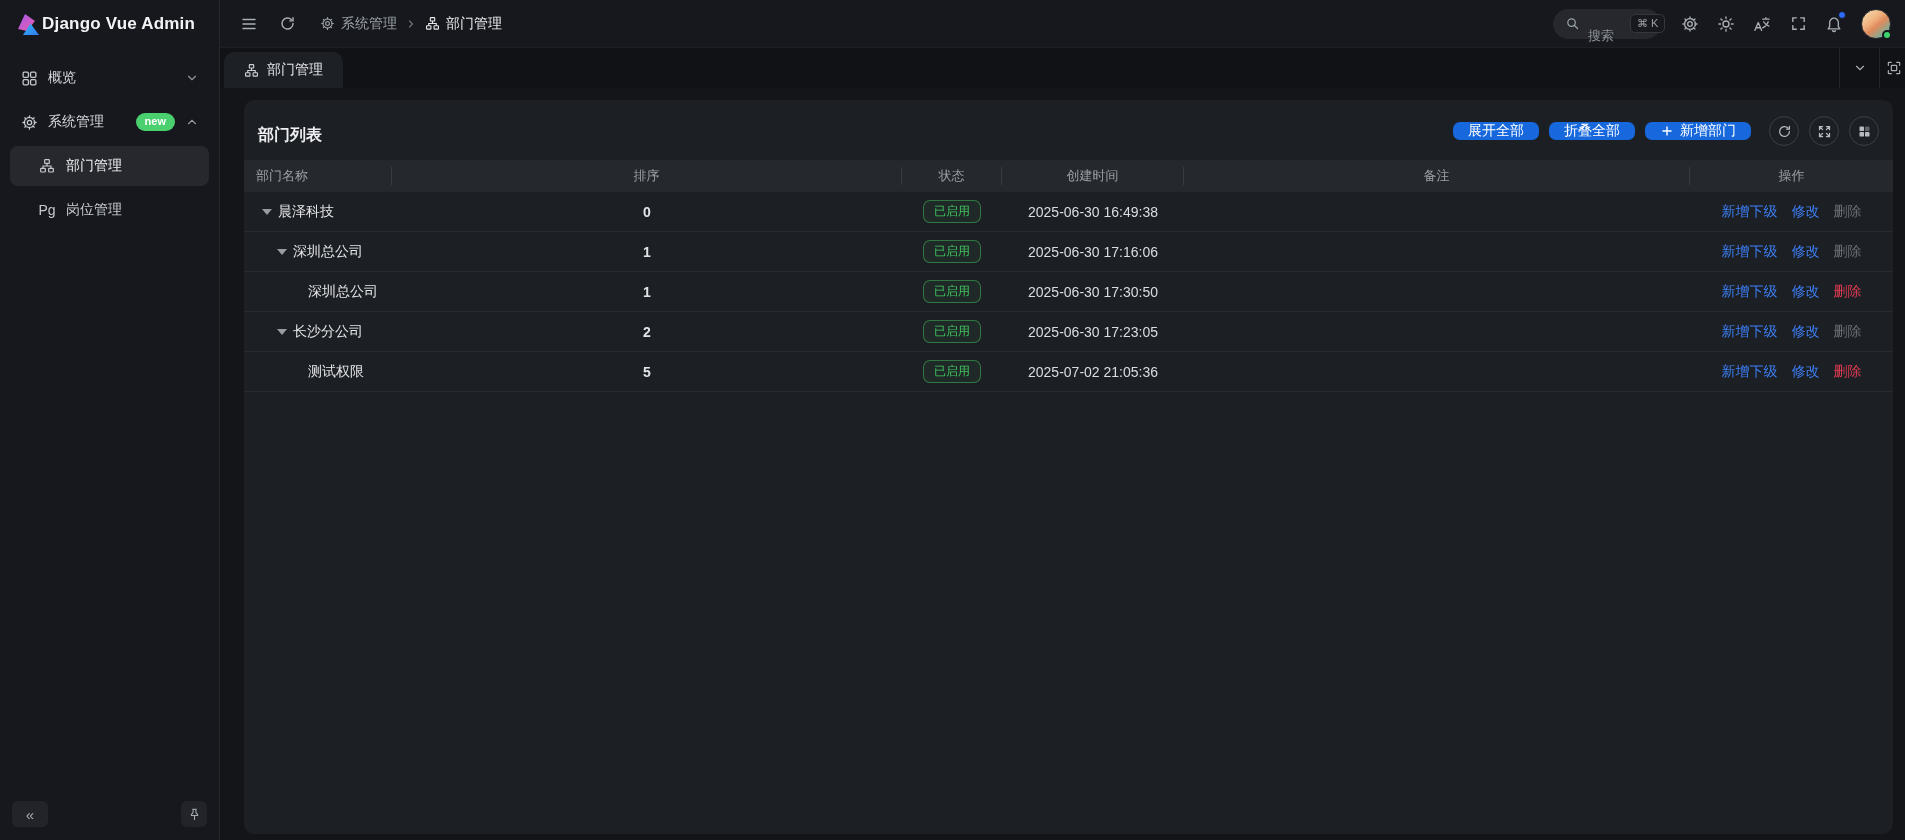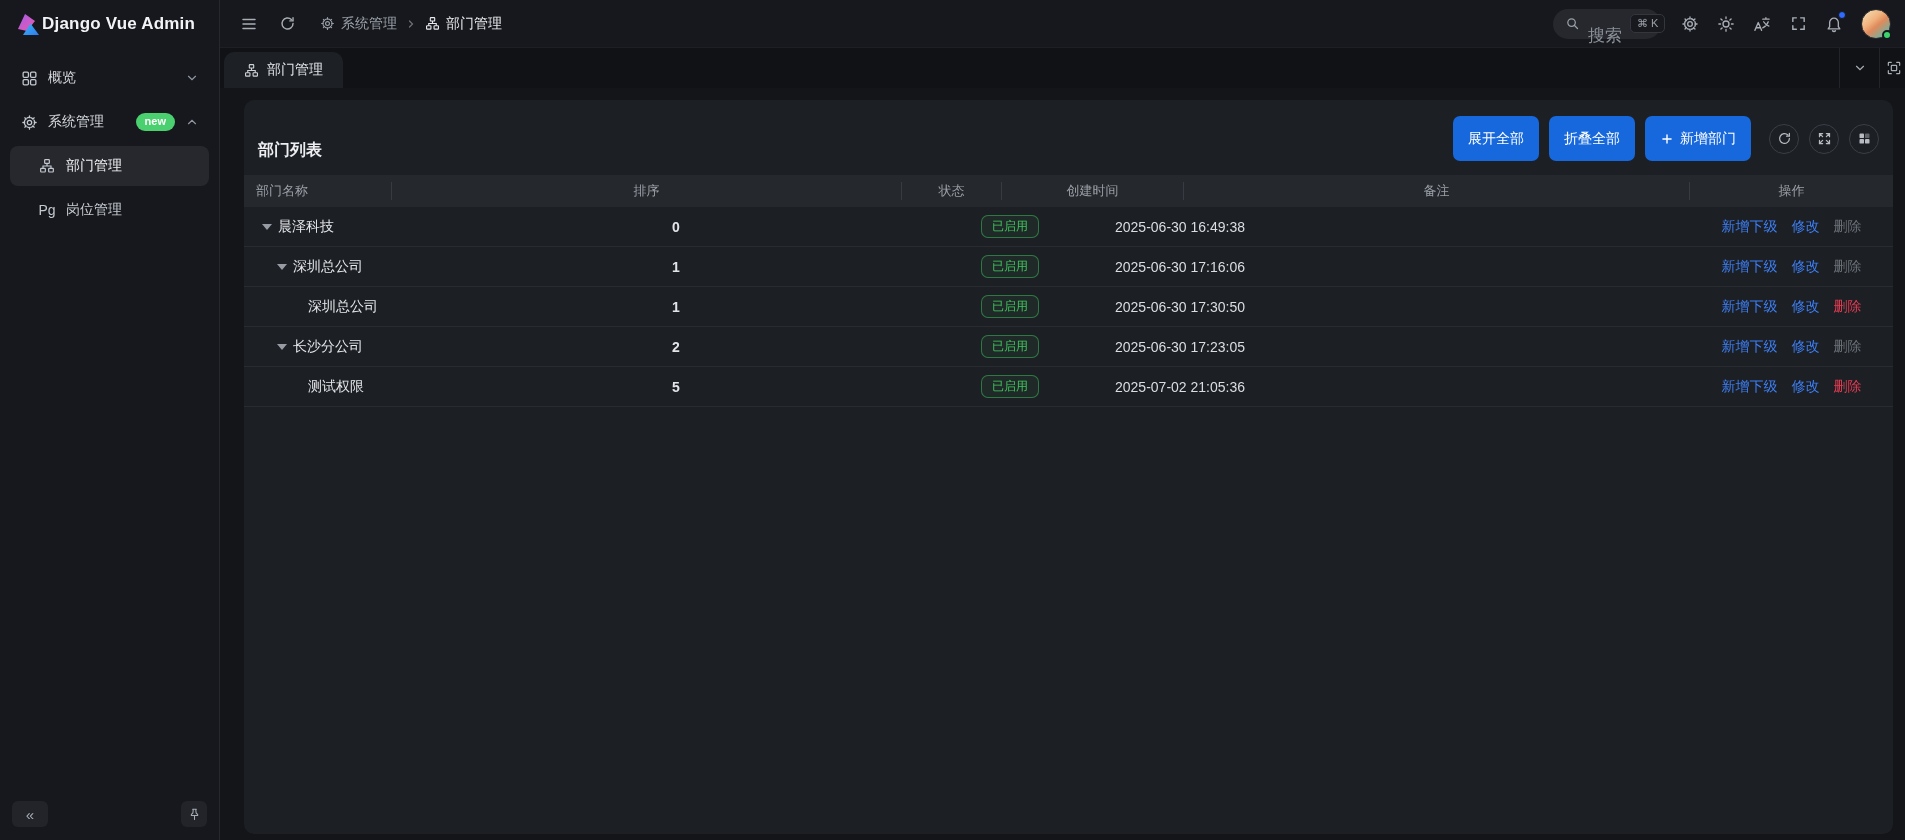--- a/index.html
+++ b/index.html
@@ -58,21 +58,21 @@
   .crumb.dim { color:#9aa0a8; }
   .crumb.cur { color:#e8eaed; }
   .crumb-sep { color:#6d727a; display:flex; }
   .topbar-right { margin-left:auto; display:flex; align-items:center; gap:6px; }
   .search-pill {
     display:flex; align-items:center; gap:8px; background:#26282e; border-radius:16px;
     height:30px; padding:0 6px 0 12px; margin-right:8px; width:108px; cursor:text;
   }
   .search-pill input {
     background:transparent; border:none; outline:none; color:#c8ccd2; width:34px;
-    font-size:17px; font-family:"Liberation Sans", sans-serif;margin-top:24px;
+    font-size:13px; font-family:"Liberation Sans", sans-serif;margin-top:24px;
   }
   .search-pill input::placeholder { color:#8b9098; }
   .kbd {
     background:#17191e; border:1px solid #33363d; color:#9ba0a8; font-size:11px;
     border-radius:5px; padding:2px 6px; white-space:nowrap;
   }
   .avatar-wrap { position:relative; width:30px; height:30px; margin-left:6px; cursor:pointer; }
   .avatar {
     width:30px; height:30px; border-radius:50%;
     background:linear-gradient(140deg,#f6e3b8 0%,#f0b27e 38%,#e08a5c 55%,#3fc4bf 100%);
@@ -105,42 +105,42 @@
   
   .content { flex:1; background:#131519; padding:12px 12px 6px 24px; min-height:0; }
   .card {
     background:#1c1f24; border-radius:10px; height:100%; padding:14px 0 12px;
     display:flex; flex-direction:column;
   }
   .card-head { display:flex; align-items:flex-end; padding:2px 14px 14px; }
   .card-title { font-size:16px; font-weight:700; color:#eceef1; }
   .card-actions { margin-left:auto; display:flex; align-items:center; gap:10px; }
   .btn-primary {
-    background:#1668dc; color:#fff; border:none; height:45px; border-radius:7px;
+    background:#1668dc; color:#fff; border:none; height:18px; border-radius:7px;
     padding:0 15px; font-size:14px; cursor:pointer; display:flex; align-items:center; gap:6px;
     font-family:"Liberation Sans", sans-serif;
   }
   .round-btn {
     width:30px; height:30px; border-radius:50%; background:transparent;
     border:1px solid #3b3e45; color:#b7bbc2; display:flex; align-items:center; justify-content:center; cursor:pointer;
   }
   .round-group { display:flex; gap:10px; margin-left:8px; }
 
   
   .table { width:100%;text-align:right; }
   .t-head {
     display:grid; grid-template-columns:148px 510px 100px 182px 1fr 203px;
     background:#25282d; height:32px; align-items:center; color:#9ca1a8; font-size:13px;
   }
   .t-head > div { padding:0 12px; display:flex; align-items:center; height:18px; }
   .t-head > div:not(:last-child) { border-right:1px solid #383b41; }
   .t-head .c-center { justify-content:center; }
   .t-row {
     display:grid; grid-template-columns:148px 510px 100px 182px 1fr 203px;
-    height:40px; align-items:center; border-bottom:1px solid #282b30; font-size:14px;gap:29px;
+    height:40px; align-items:center; border-bottom:1px solid #282b30; font-size:14px;
   }
   .cell { padding:0 12px; display:flex; align-items:center; min-width:0; }
   .c-center { justify-content:center; }
   .name-cell { gap:6px; white-space:nowrap; color:#e6e8eb; overflow:visible; }
   .indent { height:1px; flex:0 0 auto; }
   .tree-arrow {
     width:0; height:0; border-left:5px solid transparent; border-right:5px solid transparent;
     border-top:6px solid #979ca4; flex:0 0 auto; cursor:pointer;
   }
   .sort-val { font-weight:700; color:#e2e4e8; }

